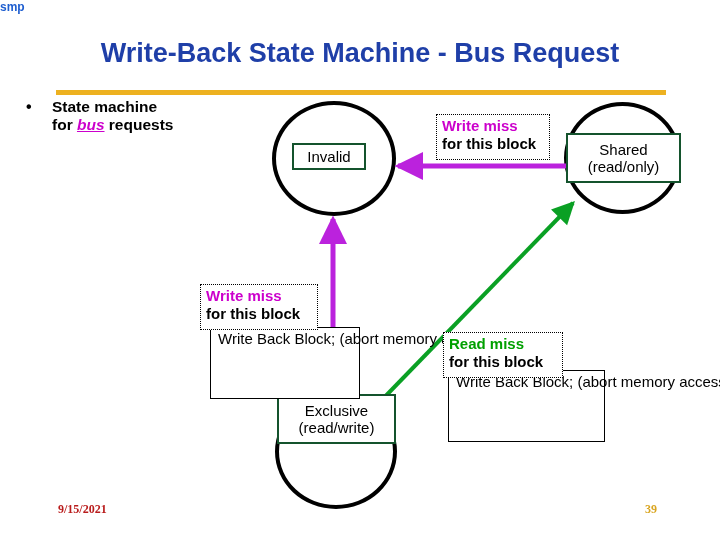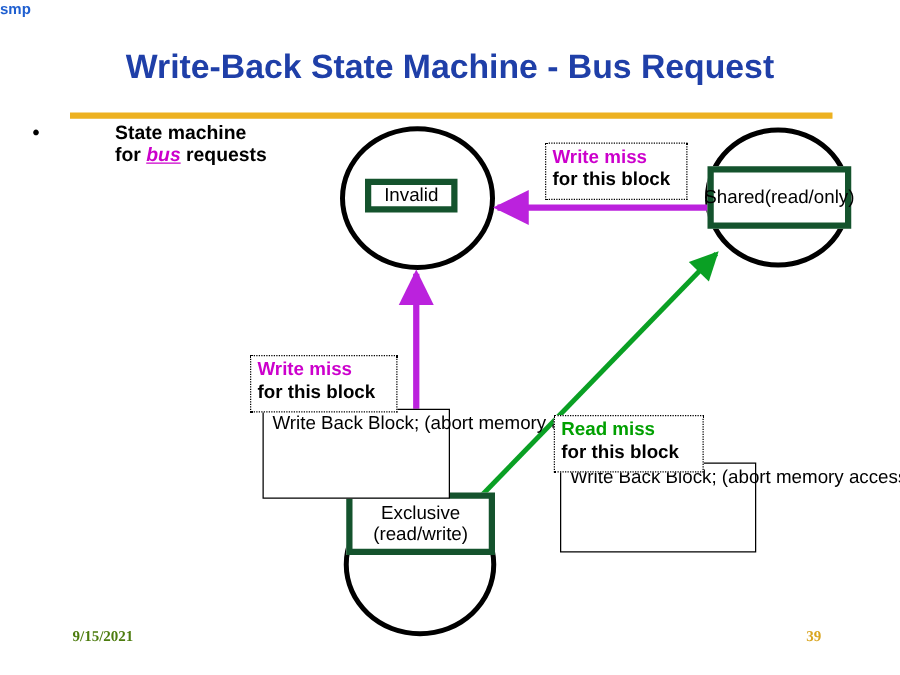--- a/index.html
+++ b/index.html
@@ -55,21 +55,21 @@
   #bullet-block .bullet-dot {
     position: absolute;
     left: 10px;
     top: 1px;
     font-size: 16px;
     line-height: 1;
   }
   #bullet-block .bullet-lines {
     margin-left: 34px;
   }
-  .ln { display: block; white-space: nowrap; margin-left: 40px; }
+  .ln { display: block; white-space: nowrap; }
   .ln.indent1 { padding-left: 2px; }
   .ln.indent2 { padding-left: 4px; }
   .ln.indent3 { padding-left: 0px; }
   .em-bus {
     color: #cc00cc;
     font-style: italic;
     font-weight: bold;
     text-decoration: underline;
   }
   .em-cacheblock {
@@ -86,37 +86,37 @@
     box-sizing: border-box;
     background: transparent;
   }
   #circle-invalid  { left: 272px; top: 101px; width: 124px; height: 115px; }
   #circle-shared   { left: 564px; top: 102px; width: 117px; height: 112px; }
   #circle-exclusive{ left: 275px; top: 394px; width: 122px; height: 115px; }
 
   
   .label-box {
     position: absolute;
-    border: 5px solid #14532d;
+    border: 2px solid #14532d;
     background: #ffffff;
     box-sizing: border-box;
     font-size: 15px;
     color: #000000;
     text-align: center;
     line-height: 1.15;
     padding: 1px 4px;
     white-space: nowrap;
   }
   #box-invalid {
     left: 292px; top: 143px; width: 74px; height: 27px;
     display: flex; align-items: center; justify-content: center;
   }
   #box-shared {
     left: 566px; top: 133px; width: 115px; height: 50px;
-    display: flex; flex-direction: row; align-items: center; justify-content: center;
+    display: flex; flex-direction: column; align-items: center; justify-content: center;
   }
   #box-exclusive {
     left: 277px; top: 394px; width: 119px; height: 50px;
     display: flex; flex-direction: column; align-items: center; justify-content: center;
   }
 
   
   .ann-box {
     position: absolute;
     border: 1px dotted #000000;
@@ -158,21 +158,21 @@
     pointer-events: none;
   }
 
   
   .footer-txt {
     position: absolute;
     font-family: "Liberation Serif", serif;
     font-size: 12px;
     font-weight: bold;
   }
-  #footer-date { left: 58px; top: 502px; color: #4d7c0f; }
+  #footer-date { left: 58px; top: 502px; color: #b91c1c; }
   #footer-num  { left: 645px; top: 502px; color: #d9a520; }
   #footer-mid  {
     left: 0; top: 502px; width: 720px; text-align: left;
     font-family: "Liberation Sans", sans-serif;
     font-size: 12px; font-weight: bold; color: #1f5fd0;
   }
 </style>
 </head>
 <body>
 

